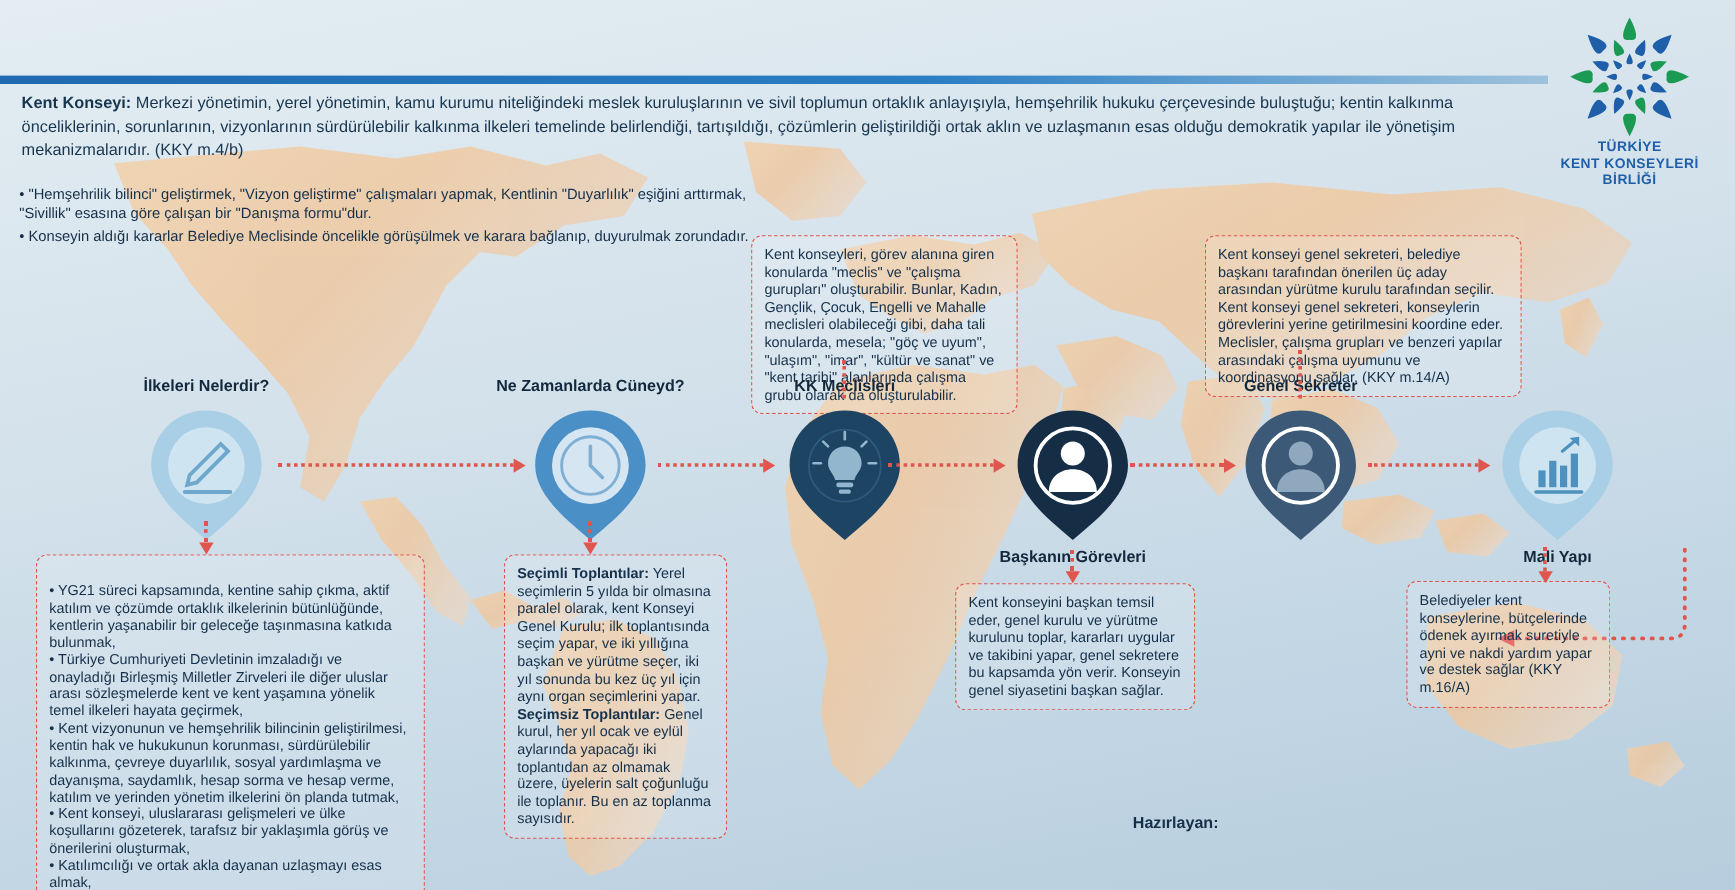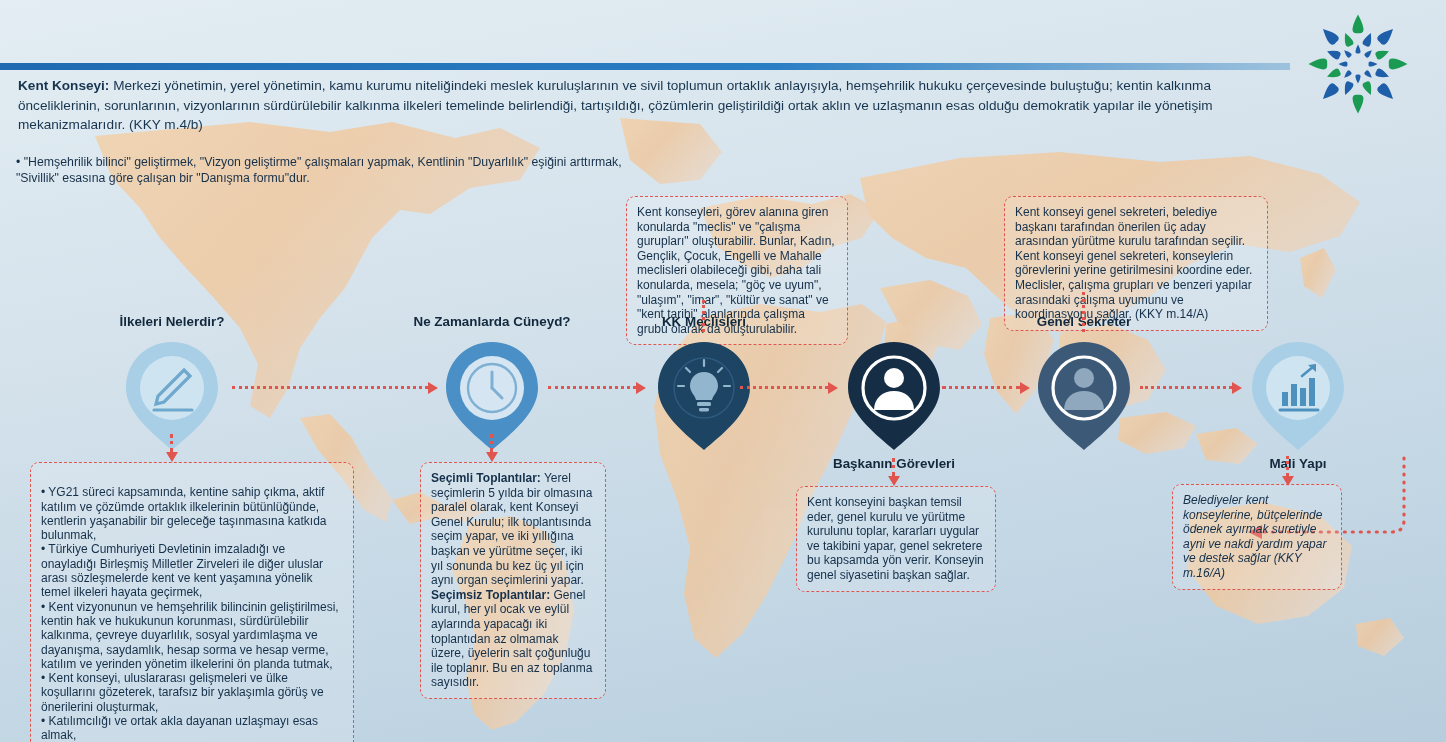--- a/index.html
+++ b/index.html
@@ -172,25 +172,31 @@
         <path d="M0,-5.5 Q5.225,4.29 0,3.41 Q-5.225,4.29 0,-5.5 Z" transform="translate(50.00,36.00) rotate(0.0)" fill="#1f5fa9"></path>
         <path d="M0,-5.5 Q5.225,4.29 0,3.41 Q-5.225,4.29 0,-5.5 Z" transform="translate(59.90,40.10) rotate(45.0)" fill="#1f5fa9"></path>
         <path d="M0,-5.5 Q5.225,4.29 0,3.41 Q-5.225,4.29 0,-5.5 Z" transform="translate(64.00,50.00) rotate(90.0)" fill="#1f5fa9"></path>
         <path d="M0,-5.5 Q5.225,4.29 0,3.41 Q-5.225,4.29 0,-5.5 Z" transform="translate(59.90,59.90) rotate(135.0)" fill="#1f5fa9"></path>
         <path d="M0,-5.5 Q5.225,4.29 0,3.41 Q-5.225,4.29 0,-5.5 Z" transform="translate(50.00,64.00) rotate(180.0)" fill="#1f5fa9"></path>
         <path d="M0,-5.5 Q5.225,4.29 0,3.41 Q-5.225,4.29 0,-5.5 Z" transform="translate(40.10,59.90) rotate(225.0)" fill="#1f5fa9"></path>
         <path d="M0,-5.5 Q5.225,4.29 0,3.41 Q-5.225,4.29 0,-5.5 Z" transform="translate(36.00,50.00) rotate(270.0)" fill="#1f5fa9"></path>
         <path d="M0,-5.5 Q5.225,4.29 0,3.41 Q-5.225,4.29 0,-5.5 Z" transform="translate(40.10,40.10) rotate(315.0)" fill="#1f5fa9"></path>
       </g>
   </svg>
+  <div id="logo-text">
+    <div>TÜRKİYE</div>
+    <div>KENT KONSEYLERİ</div>
+    <div>BİRLİĞİ</div>
+  </div>
 </div>
 
 <div id="kk-block">
   <div class="kk-li">• "Hemşehrilik bilinci" geliştirmek, "Vizyon geliştirme" çalışmaları yapmak,  Kentlinin "Duyarlılık" eşiğini arttırmak,</div>
   <div class="kk-li" style="margin-top:0">  "Sivillik" esasına göre çalışan bir "Danışma formu"dur.</div>
+  <div class="kk-li">• Konseyin aldığı kararlar Belediye Meclisinde öncelikle görüşülmek ve karara bağlanıp, duyurulmak zorundadır.</div>
 </div>
 
 <div class="callout" style="left:626px; top:196px; width:222px;">
   <p>Kent konseyleri, görev alanına giren konularda "meclis" ve "çalışma gurupları"  oluşturabilir. Bunlar, Kadın, Gençlik, Çocuk, Engelli ve Mahalle meclisleri olabileceği gibi, daha tali konularda, mesela; "göç ve uyum", "ulaşım", "imar", "kültür ve sanat" ve "kent tarihi" alanlarında çalışma grubu olarak da oluşturulabilir.</p>
 </div>
 
 <div class="callout" style="left:1004px; top:196px; width:264px;">
   <p>Kent konseyi genel sekreteri, belediye başkanı tarafından önerilen üç aday arasından yürütme kurulu tarafından seçilir. Kent konseyi genel sekreteri, konseylerin görevlerini yerine getirilmesini koordine eder. Meclisler, çalışma grupları ve benzeri yapılar arasındaki çalışma uyumunu ve koordinasyonu sağlar. (KKY m.14/A)</p>
 </div>
 
@@ -336,18 +342,19 @@
 <div class="callout" style="left:420px; top:462px; width:186px;">
   <p>
     <b>Seçimli Toplantılar:</b><span> Yerel seçimlerin 5 yılda bir olmasına paralel olarak, kent Konseyi Genel Kurulu; ilk toplantısında seçim yapar, ve iki yıllığına başkan ve yürütme seçer, iki yıl sonunda bu kez üç yıl için aynı organ seçimlerini yapar. </span><b>Seçimsiz Toplantılar:</b><span> Genel kurul, her yıl ocak ve eylül aylarında yapacağı iki toplantıdan az olmamak üzere, üyelerin salt çoğunluğu ile toplanır. Bu en az toplanma sayısıdır.</span>
   </p>
 </div>
 
 <div class="callout" style="left:796px; top:486px; width:200px;">
   <p>Kent konseyini başkan temsil eder, genel kurulu ve yürütme kurulunu toplar, kararları uygular ve takibini yapar, genel sekretere bu kapsamda yön verir. Konseyin genel siyasetini başkan sağlar.</p>
 </div>
 
-<div class="callout" style="left:1172px; top:484px; width:170px;font-style:italic;">
+<div class="callout" style="left:1172px; top:484px; width:170px;">
   <p>Belediyeler kent konseylerine, bütçelerinde ödenek ayırmak suretiyle ayni ve nakdi yardım yapar ve destek sağlar (KKY m.16/A)</p>
 </div>
 
 <div id="credit">
+  <div class="h">Hazırlayan:</div>
 </div>
 
 </body></html>

